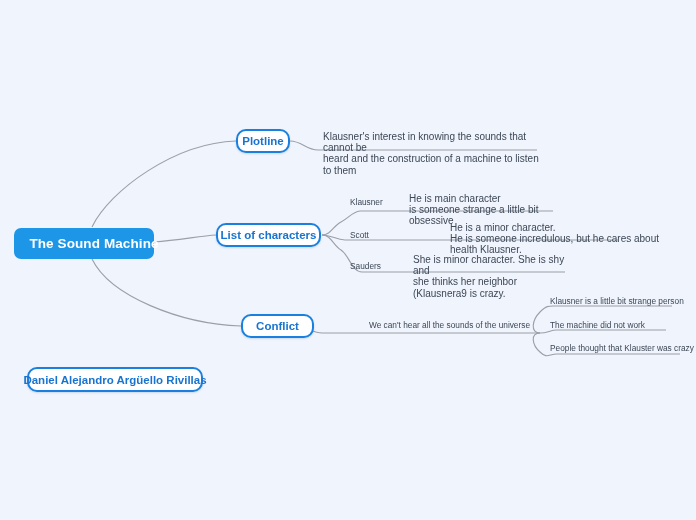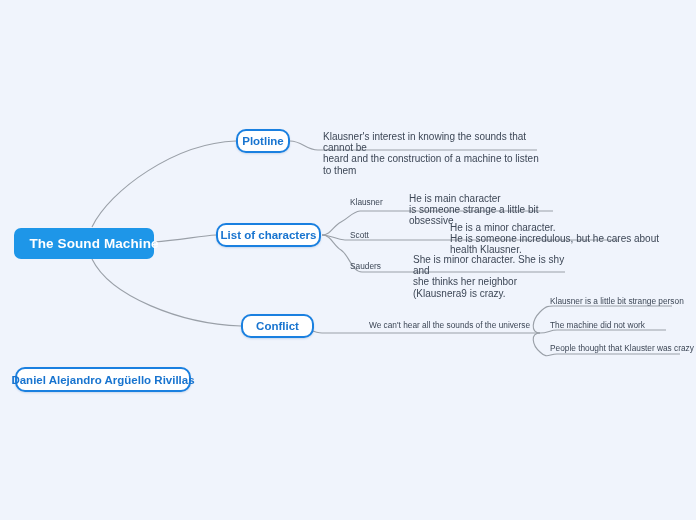--- a/index.html
+++ b/index.html
@@ -54,20 +54,21 @@
     font-size: 11.5px;
     box-shadow: 0 1px 2px rgba(30,90,160,0.18);
   }
   .node-author {
     background: #ffffff;
     border: 2px solid #1a80e0;
     color: #1874cf;
     font-weight: bold;
     font-size: 11.5px;
     box-shadow: 0 1px 2px rgba(30,90,160,0.18);
+    margin-left: 12px;
   }
   .leaf {
     position: absolute;
     color: #3d4756;
     font-size: 10px;
     line-height: 11.2px;
     white-space: pre-line;
   }
   .leaf-label {
     position: absolute;

